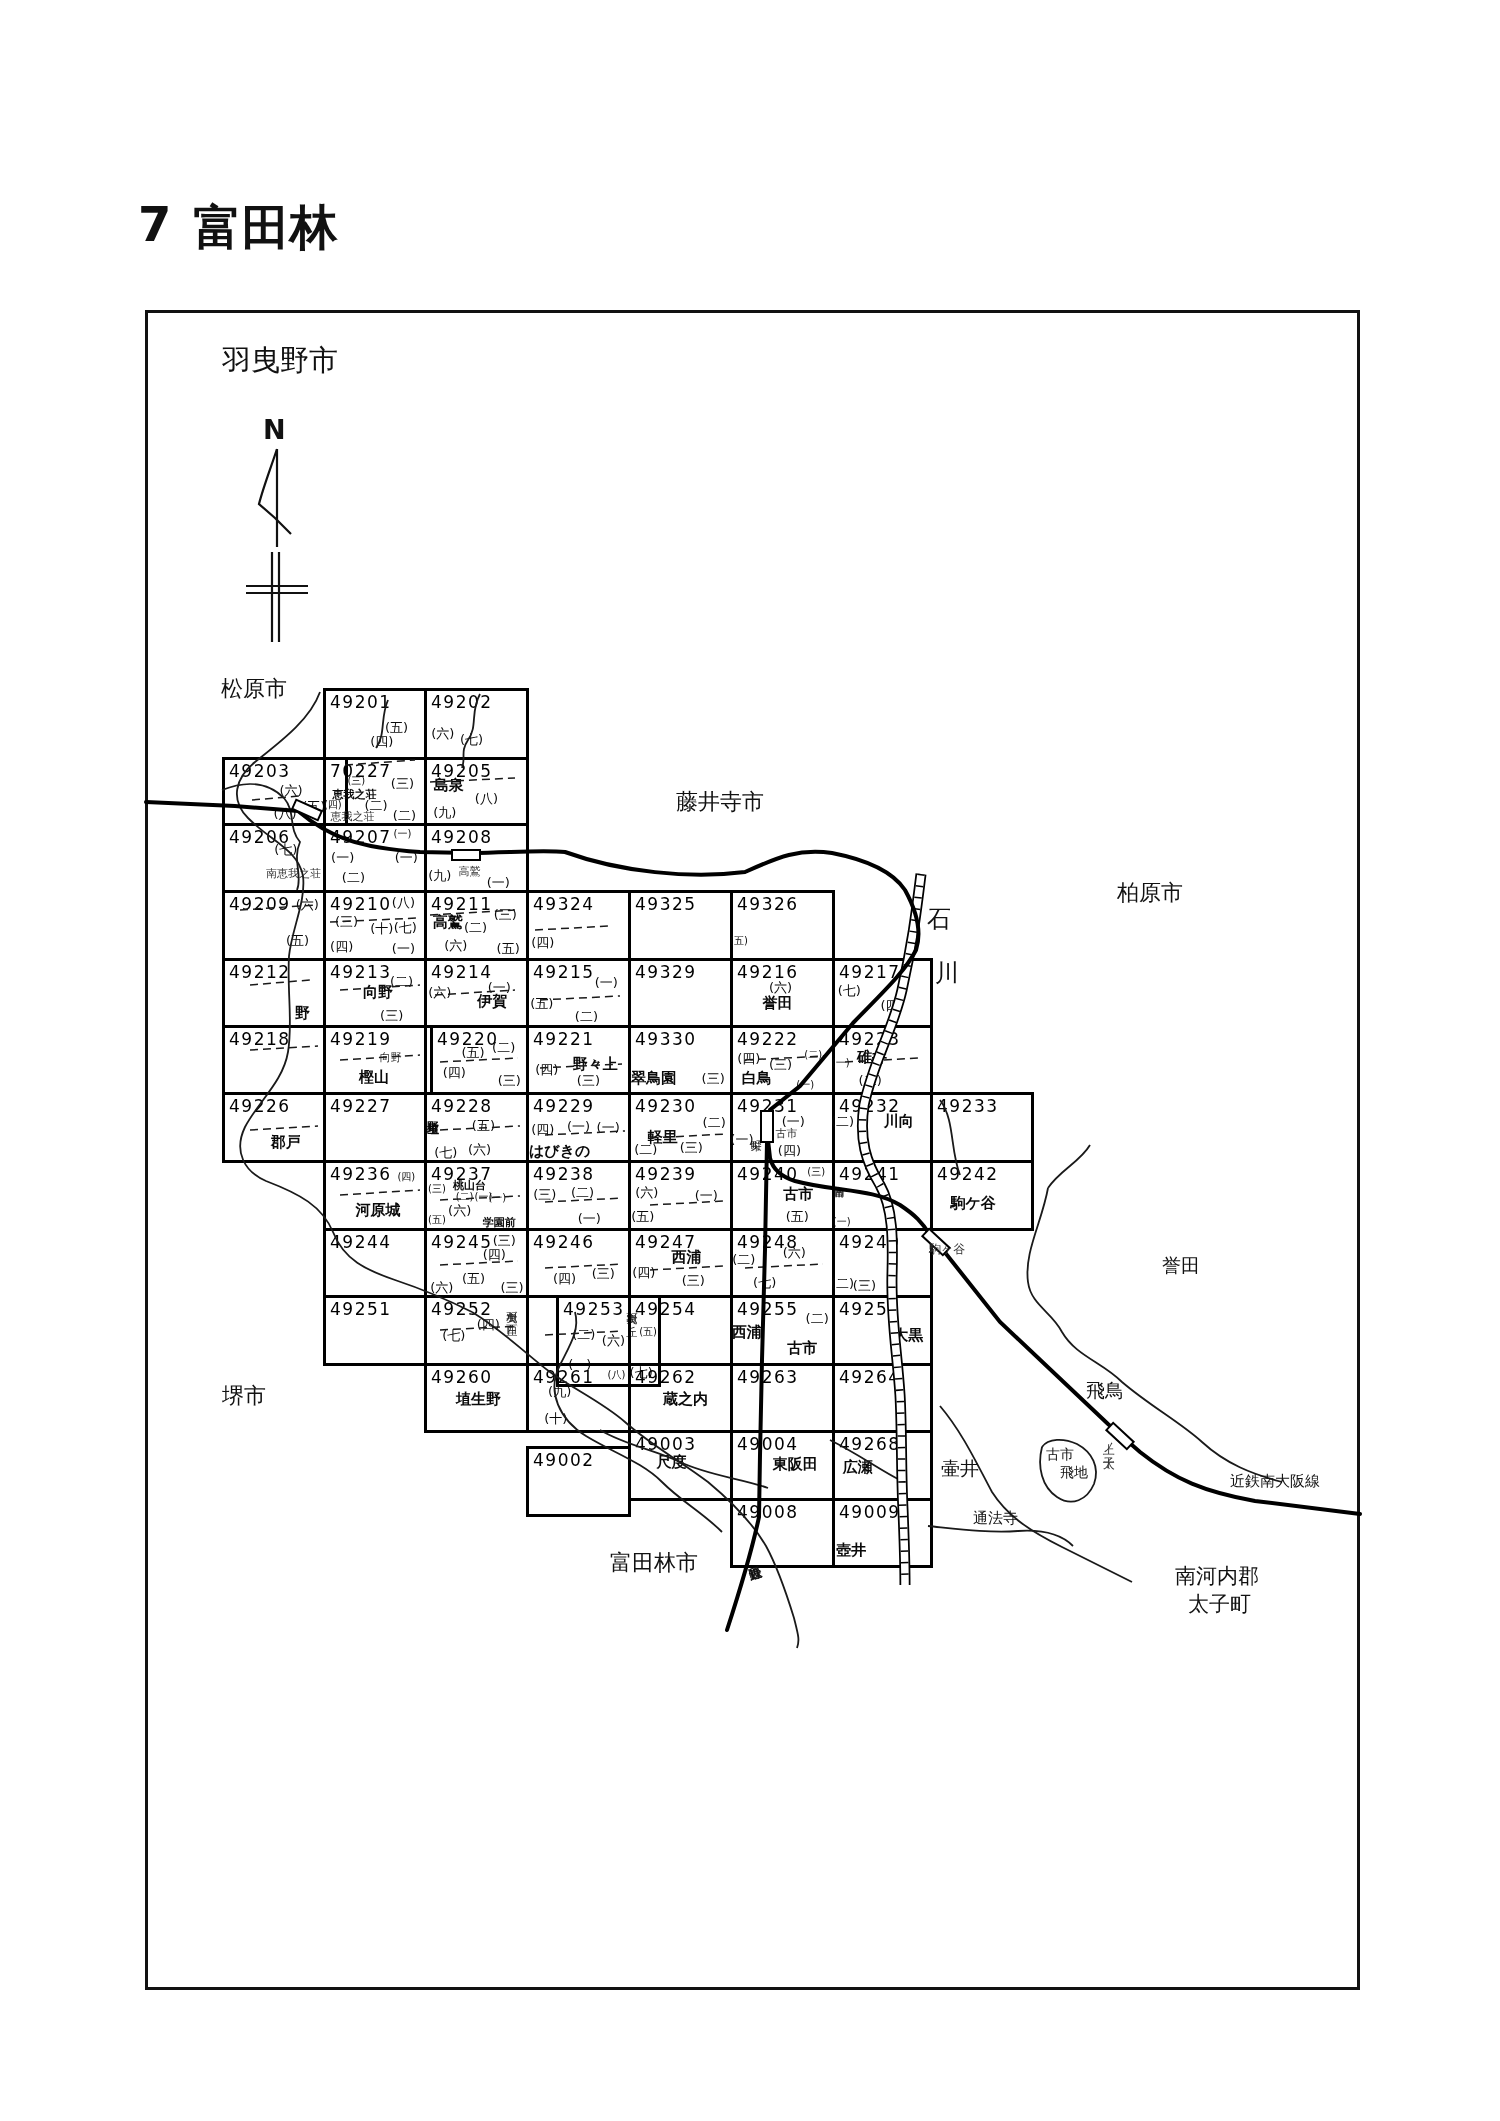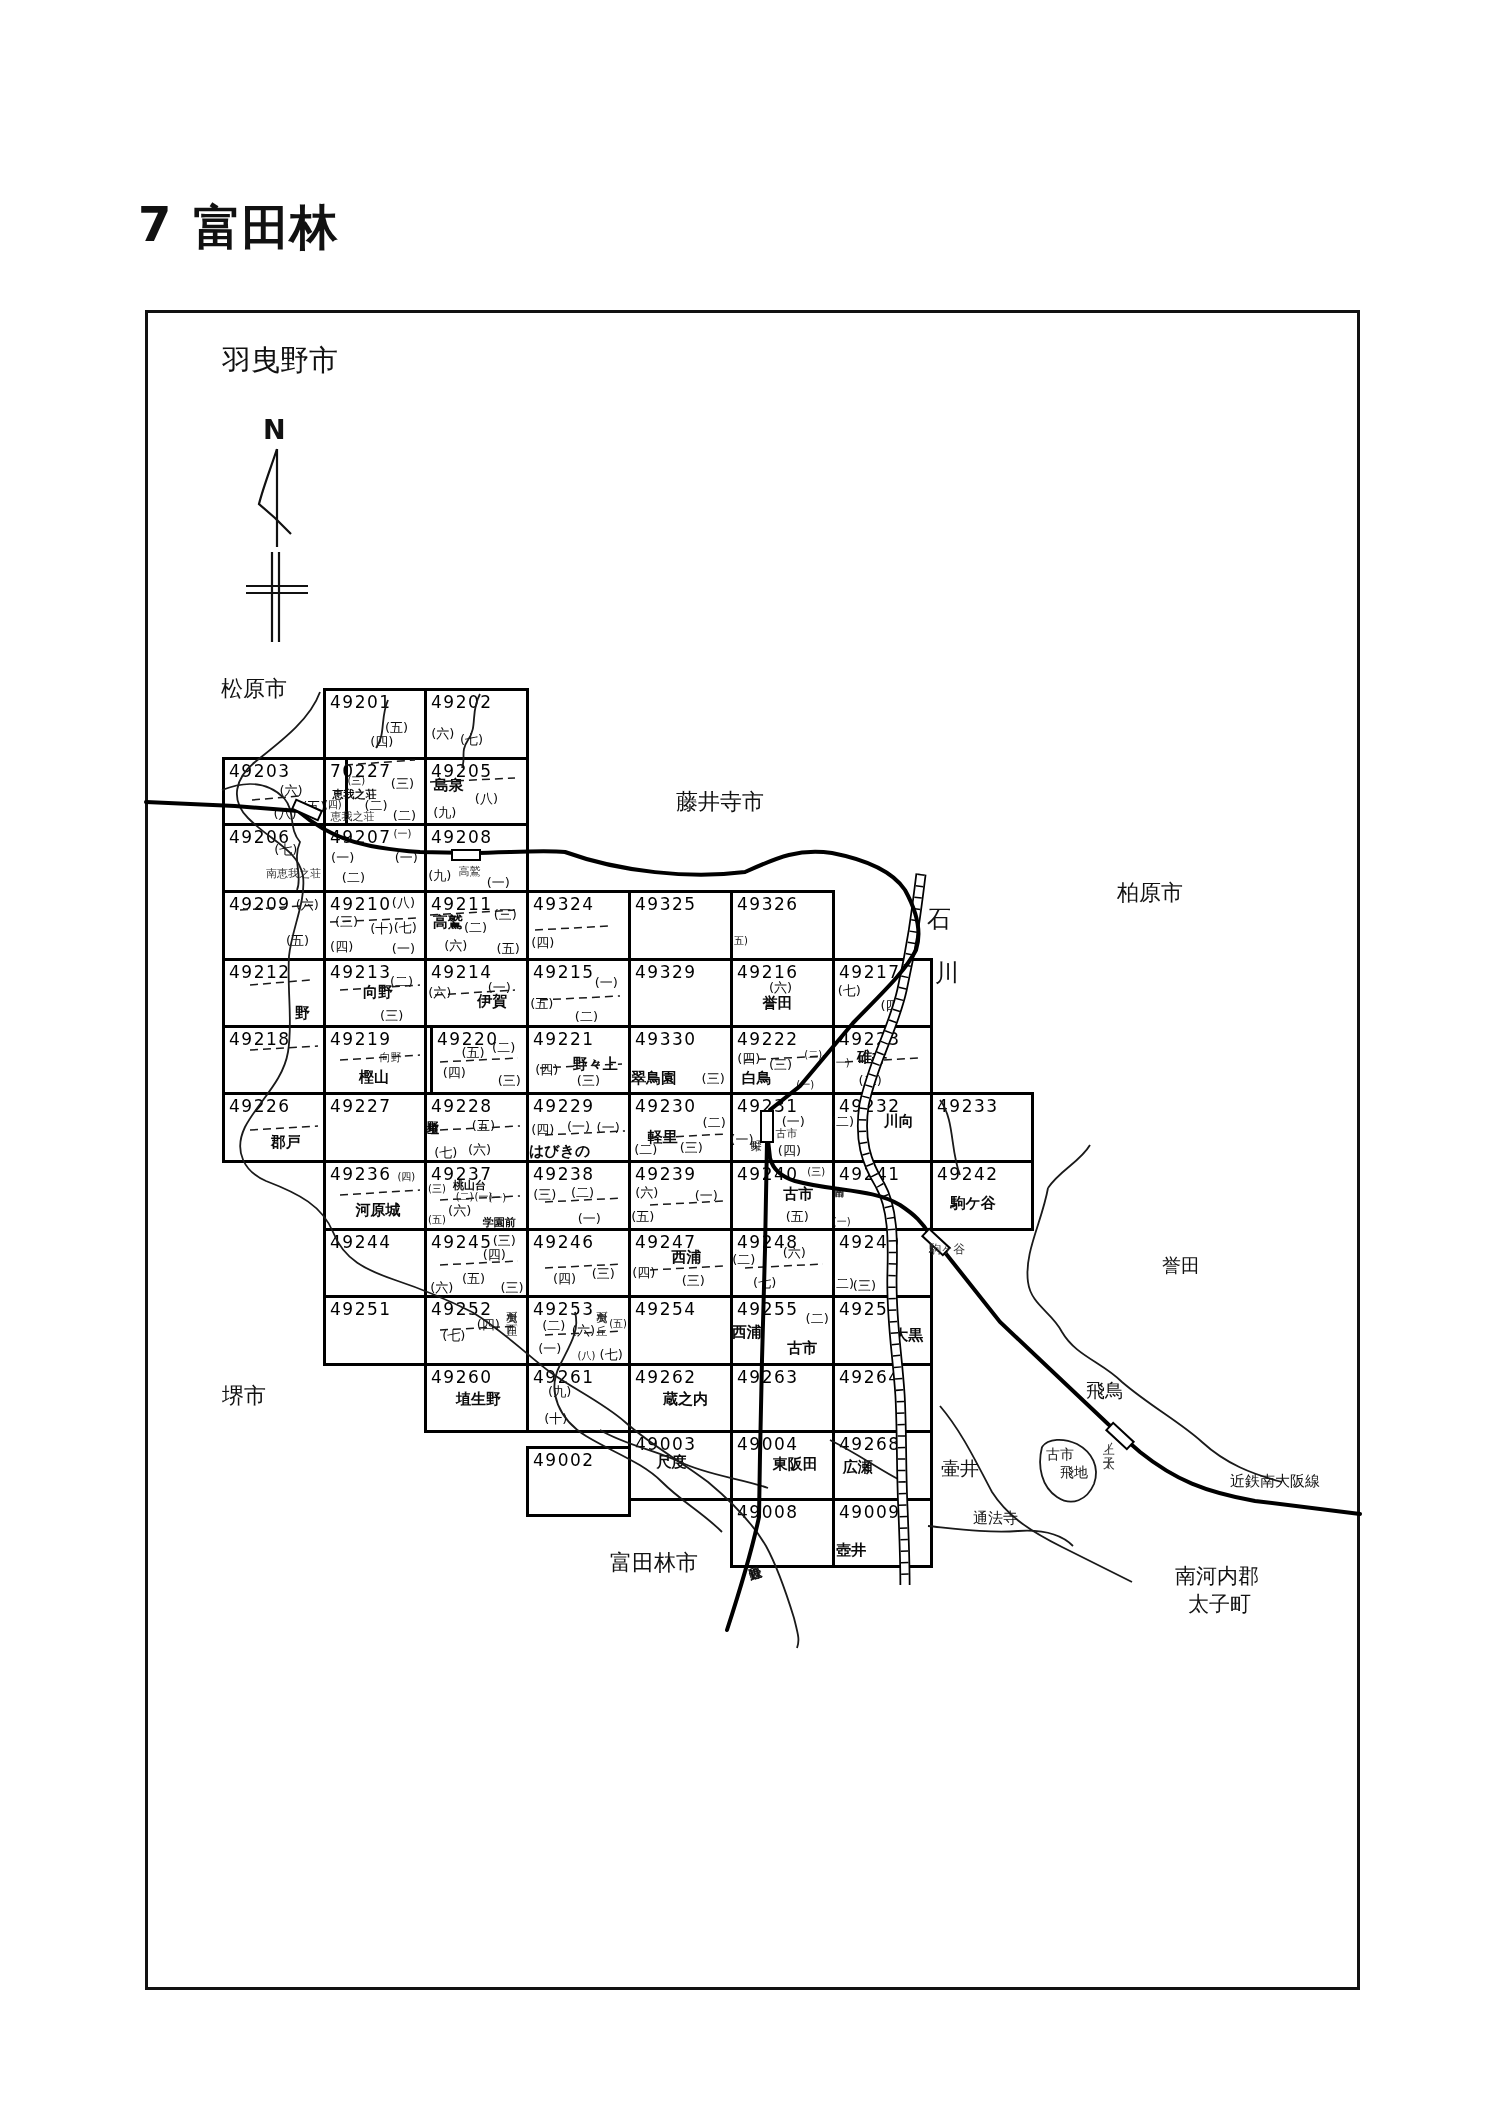--- a/index.html
+++ b/index.html
@@ -323,21 +323,21 @@
       </div>
       <div class="cell" style="left: 323px; top: 1295px; width: 104px; height: 71px;">
         <span class="cellnum">49251</span>
       </div>
       <div class="cell" style="left: 424px; top: 1295px; width: 105px; height: 71px;">
         <span class="cellnum">49252</span>
         <span class="ann p" style="left: 27%; top: 57%;">(七)</span>
         <span class="ann p" style="left: 62%; top: 40%;">(四)</span>
         <span class="ann v" style="left: 85%; top: 8%;">羽曳が丘西</span>
       </div>
-      <div class="cell" style="left: 526px; top: 1295px; width: 105px; height: 71px;">
+      <div class="cell" style="left: 556px; top: 1295px; width: 105px; height: 92px;">
         <span class="cellnum">49253</span>
         <span class="ann p" style="left: 25%; top: 42%;">(二)</span>
         <span class="ann p" style="left: 55%; top: 49%;">(六)</span>
         <span class="ann p" style="left: 21%; top: 77%;">(一)</span>
         <span class="ann ps" style="left: 58%; top: 89%;">(八)</span>
         <span class="ann p" style="left: 83%; top: 86%;">(七)</span>
         <span class="ann v" style="left: 73%; top: 7%;">羽曳が丘</span>
         <span class="ann ps" style="left: 90%; top: 40%;">(五)</span>
       </div>
       <div class="cell" style="left: 628px; top: 1295px; width: 105px; height: 71px;">

